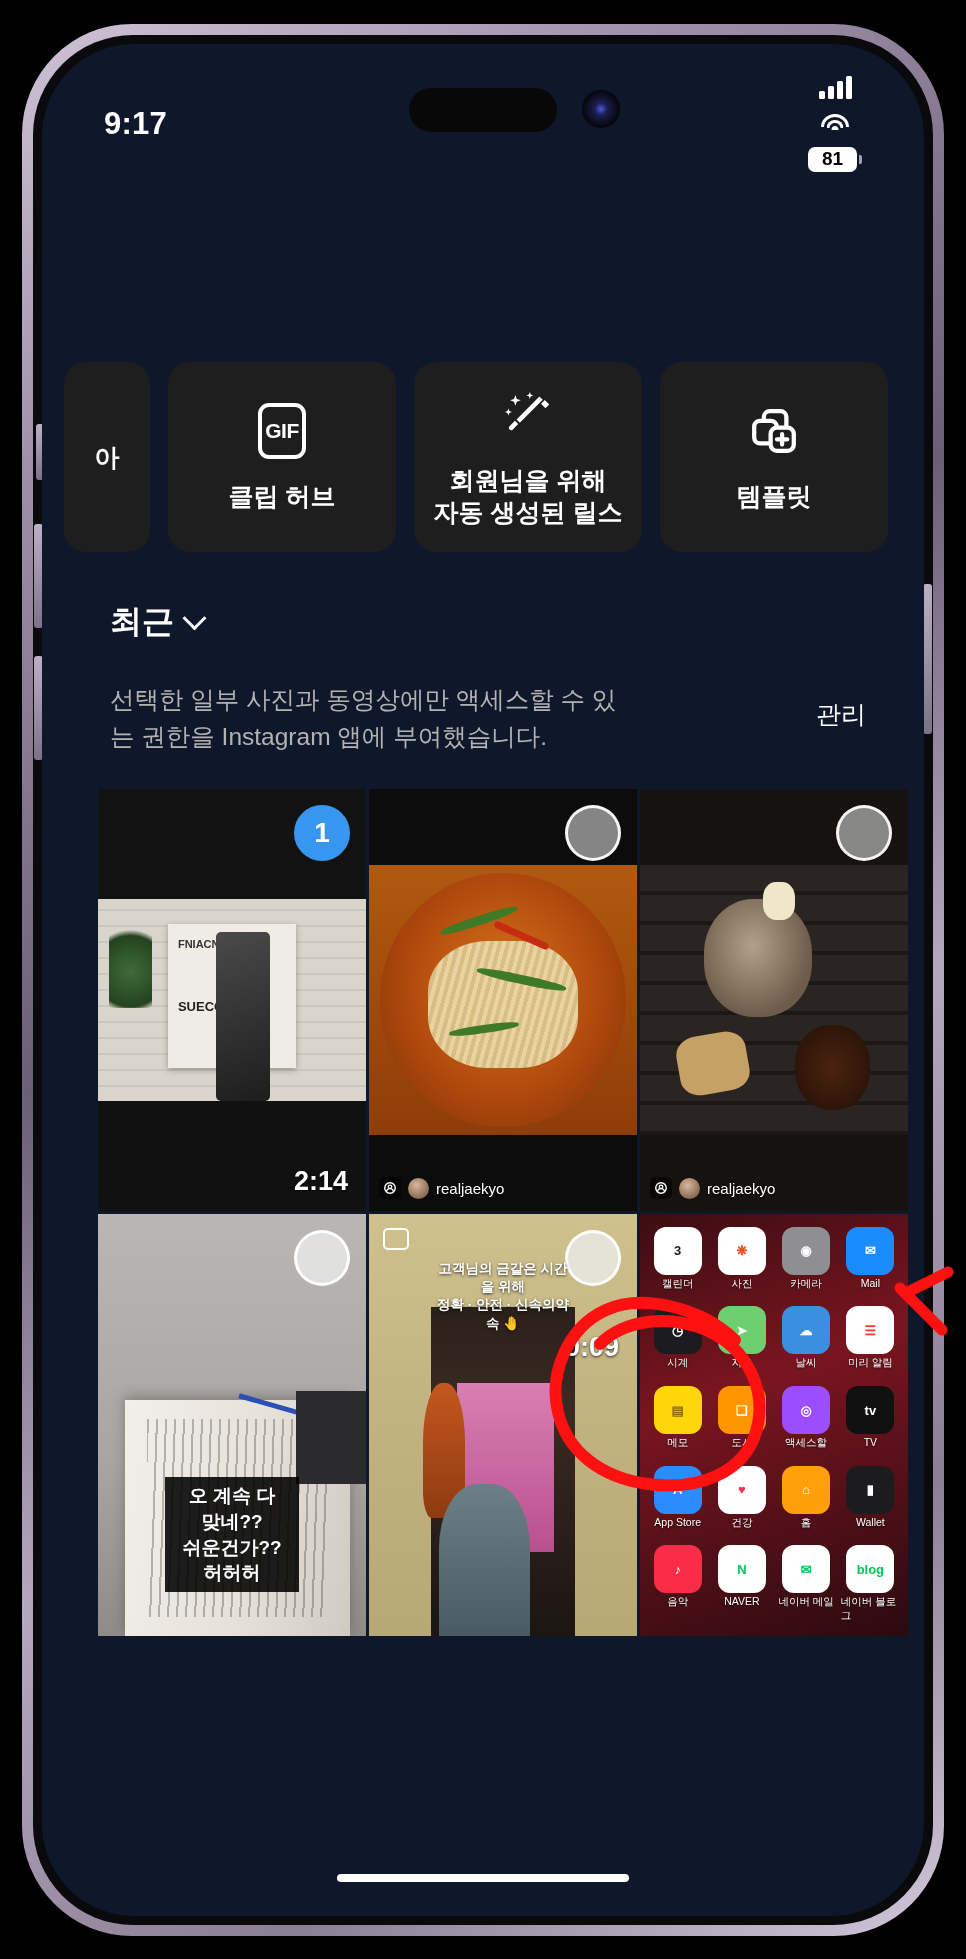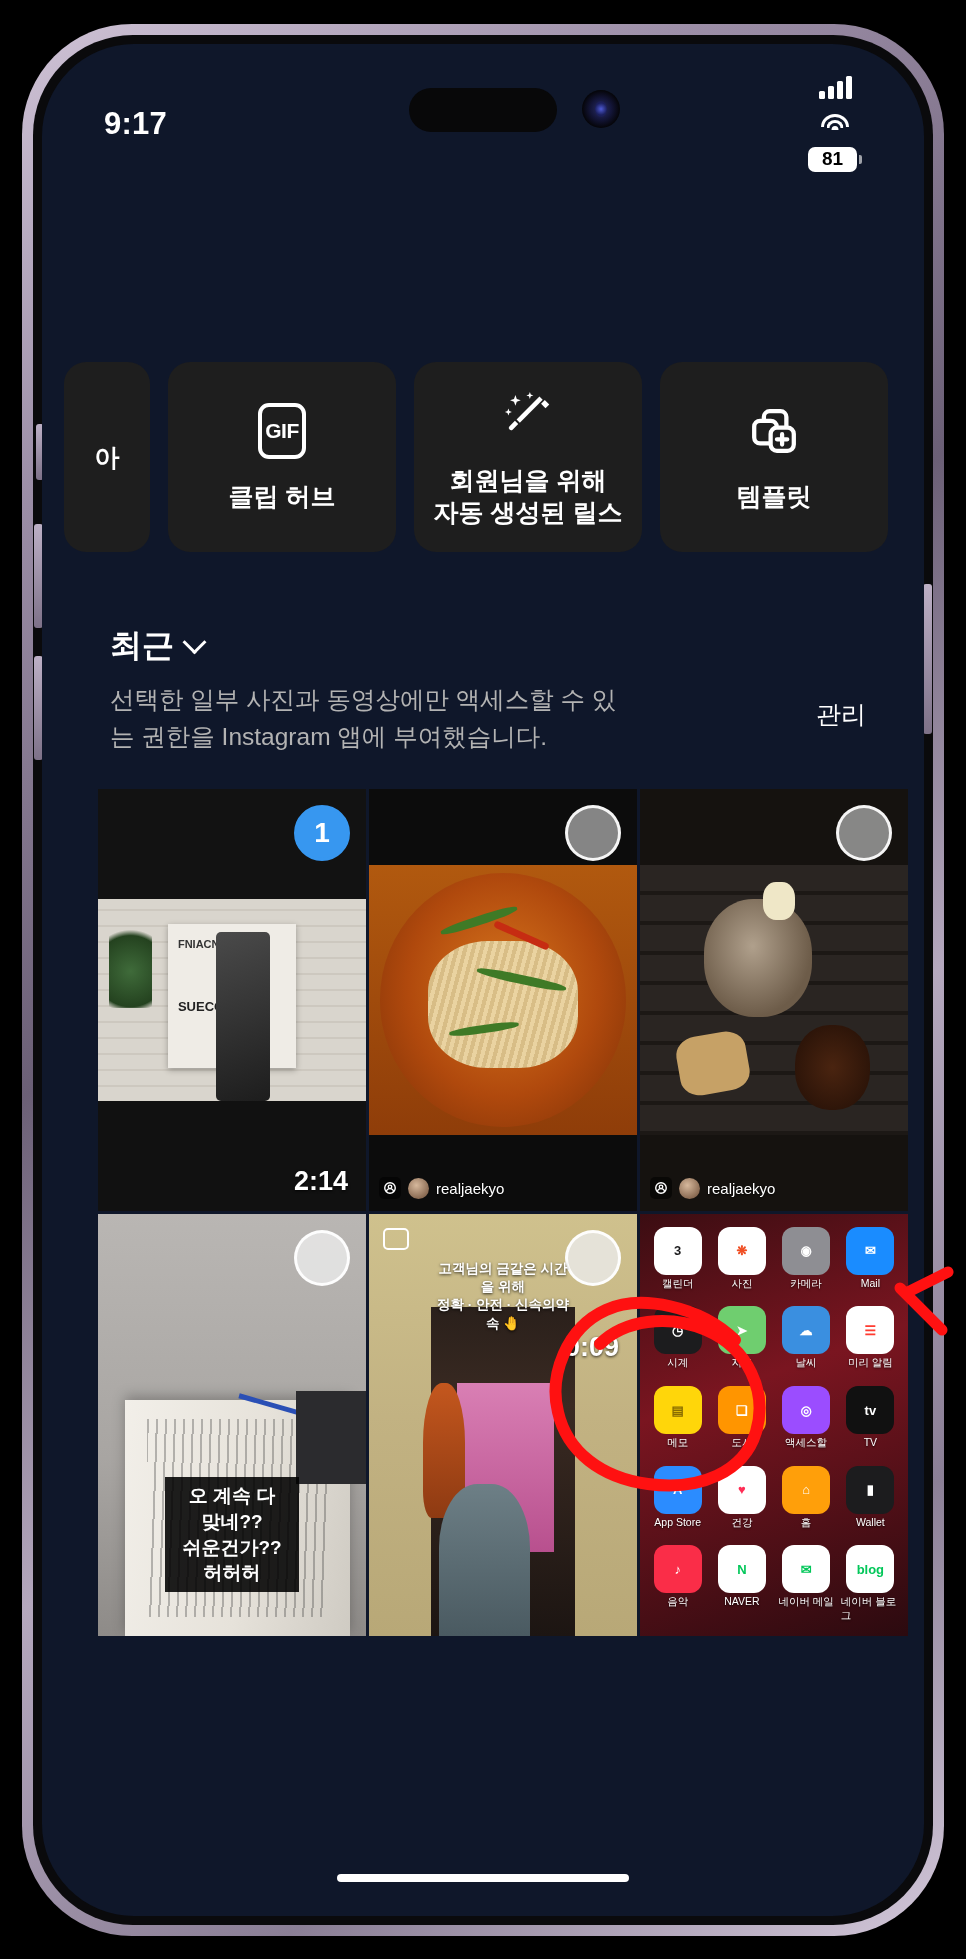--- a/index.html
+++ b/index.html
@@ -113,21 +113,21 @@
   .opt-card-label { font-size: 25px; font-weight: 700; text-align: center; line-height: 1.3; }
   .opt-card.partial-left .opt-card-label { font-size: 25px; }
   .icon-slot { height: 58px; display:flex; align-items:center; justify-content:center; }
 
   .gif-icon { width: 48px; height: 56px; border: 4px solid #fff; border-radius: 11px;
               display:flex; align-items:center; justify-content:center;
               font-size: 21px; font-weight: 800; letter-spacing:-.5px; }
 
   
   #gallery-sort {
-    position: absolute; left: 68px; top: 580px;
+    position: absolute; left: 68px; top: 556px;
     display: flex; align-items: center; gap: 12px; color:#fff;
   }
   #gallery-sort-label { font-size: 32px; font-weight: 700; }
   .chev-down { width: 17px; height: 17px; border-right: 3.5px solid #fff; border-bottom: 3.5px solid #fff;
                transform: rotate(45deg) translate(-3px,-3px); }
 
   #permission-row {
     position: absolute; left: 68px; top: 638px; right: 58px;
     display: flex; align-items: flex-start; justify-content: space-between; gap: 22px;
   }

